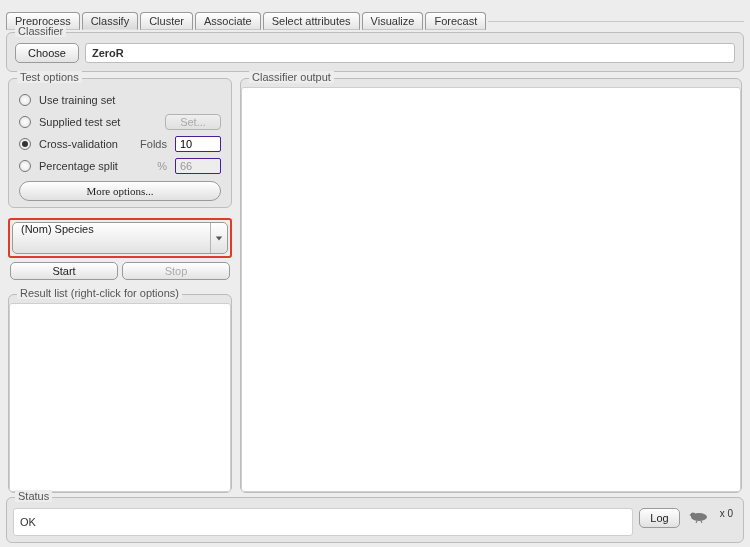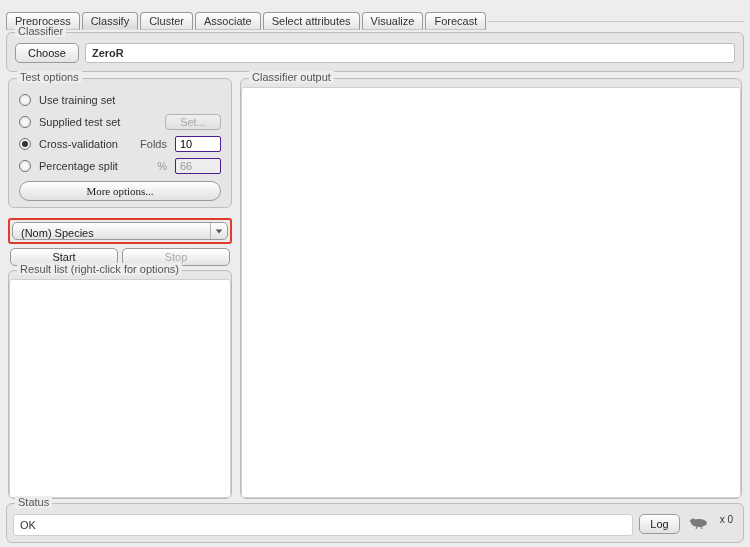--- a/index.html
+++ b/index.html
@@ -163,43 +163,43 @@
   .attr-combo-wrap {
     margin: 6px 0 2px 0;
     padding: 2px;
     border: 2px solid #e03a2f;
     border-radius: 3px;
   }
   .attr-combo {
     border: 1px solid #9a9a9a;
     background: linear-gradient(#ffffff, #e2e2e2);
     border-radius: 5px;
-    height: 18px;
+    height: 32px;
     display: flex;
-    align-items: flex-end;
+    align-items: flex-start;
     padding: 0 4px 0 8px;
     justify-content: space-between;
   }
   .combo-arrow {
     border-left: 1px solid #b5b5b5;
     padding-left: 4px;
     height: 100%;
     display:flex;align-items:center;
   }
   .combo-arrow svg { width:8px; height:8px; }
   
   .start-stop {
     display: flex; gap: 4px; padding: 0 2px;
   }
   .start-stop .btn { flex: 1; padding: 2px 0; }
   .start-stop .btn.disabled { color: #aaaaaa; }
   
   .result-list {
     flex: 1;
-    margin: 2px 4px 4px 4px;
+    margin: 12px 4px 4px 4px;
     display:flex;flex-direction:column;
   }
   .result-list .list-area {
     flex: 1;
     margin-top: 8px;
     border: 1px solid #cfcfcf;
     background: #ffffff;
     border-radius: 3px;
   }
   
@@ -226,21 +226,21 @@
     display: flex; align-items: flex-start; gap: 6px;
   }
   .status-field {
     flex: 1;
     border: 1px solid #cfcfcf;
     background: #fff;
     border-radius: 3px;
     padding: 4px 6px;
     font-size: 11px;
     color: #333;
-    height: 22px;
+    height: 28px;
     display:flex;align-items:center;
   }
   .log-btn {
     border: 1px solid #9a9a9a;
     background: linear-gradient(#ffffff,#e1e1e1);
     border-radius: 5px;
     padding: 3px 10px;
     font-size: 11px;
   }
   .bird {

